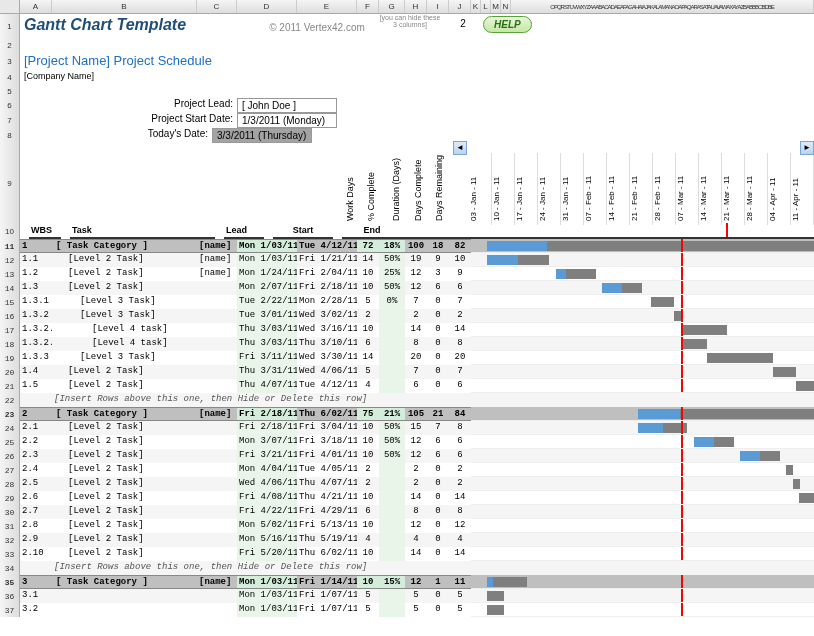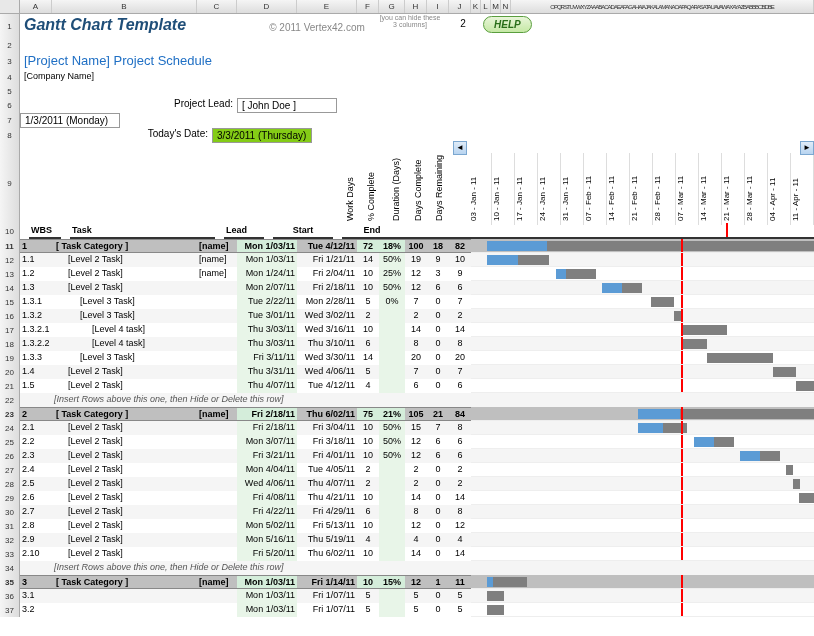--- a/index.html
+++ b/index.html
@@ -44,21 +44,21 @@
 .c-dur { width: 22px; }
 .c-dc { width: 22px; }
 .c-dr { width: 22px; }
 .c-gantt { flex: 1; position: relative; }
 
 .hth { font-weight: bold; font-size: 9px; padding: 2px; border-bottom: 2px solid #333; margin-left: 9px; }
 .th-border { border-bottom: 2px solid #333; }
 
 .cat-row { background: #bfbfbf; font-weight: bold; }
 .cat-row .cell { border-top: 1px solid #888; border-bottom: 1px solid #888; }
-.data-row { height: 14px; }
+.data-row { height: 14px; font-family: Liberation Mono, monospace; }
 .data-row:nth-child(even) { background: #f5f5f5; }
 
 .cell { padding: 1px 2px; font-size: 9px; overflow: hidden; white-space: nowrap; }
 .center { text-align: center; }
 .right { text-align: right; }
 .green-bg { background: #d4edda !important; }
 .lt-green { background: #e8f5e8; }
 .italic { font-style: italic; color: #555; }
 .gantt-scroll-left, .gantt-scroll-right { width: 14px; height: 14px; background: linear-gradient(#e0ecf8,#b8d4f0); border: 1px solid #7ba7d0; font-size: 8px; text-align: center; line-height: 12px; cursor: pointer; position: absolute; top: -2px; }
 .gantt-scroll-left { left: 0; }
@@ -126,27 +126,28 @@
     </div>
 
 <div class="row" style="height:15px">
   <div class="row-head">6</div>
   <div class="label-right" style="width:217px">Project Lead:</div>
   <div class="input-box">[ John Doe ]</div>
 </div>
 
 <div class="row" style="height:15px">
   <div class="row-head">7</div>
+  <div class="label-right" style="width:217px">Project Start Date:</div>
   <div class="input-box">1/3/2011 (Monday)</div>
 </div>
 
 <div class="row" style="height:15px">
   <div class="row-head">8</div>
   <div class="label-right" style="width:192px">Today's Date:</div>
-  <div class="input-box" style="background:#84cc16">3/3/2011 (Thursday)</div>
+  <div class="input-box" style="background:#a3a3a3">3/3/2011 (Thursday)</div>
 </div>
 
 <div class="row vhead-row">
   <div class="row-head">9</div>
   <div class="c-wbs"></div>
   <div class="c-task"></div>
   <div class="c-lead"></div>
   <div class="c-start"></div>
   <div class="c-end"></div>
   <div class="c-wd vhead">Work Days</div>

